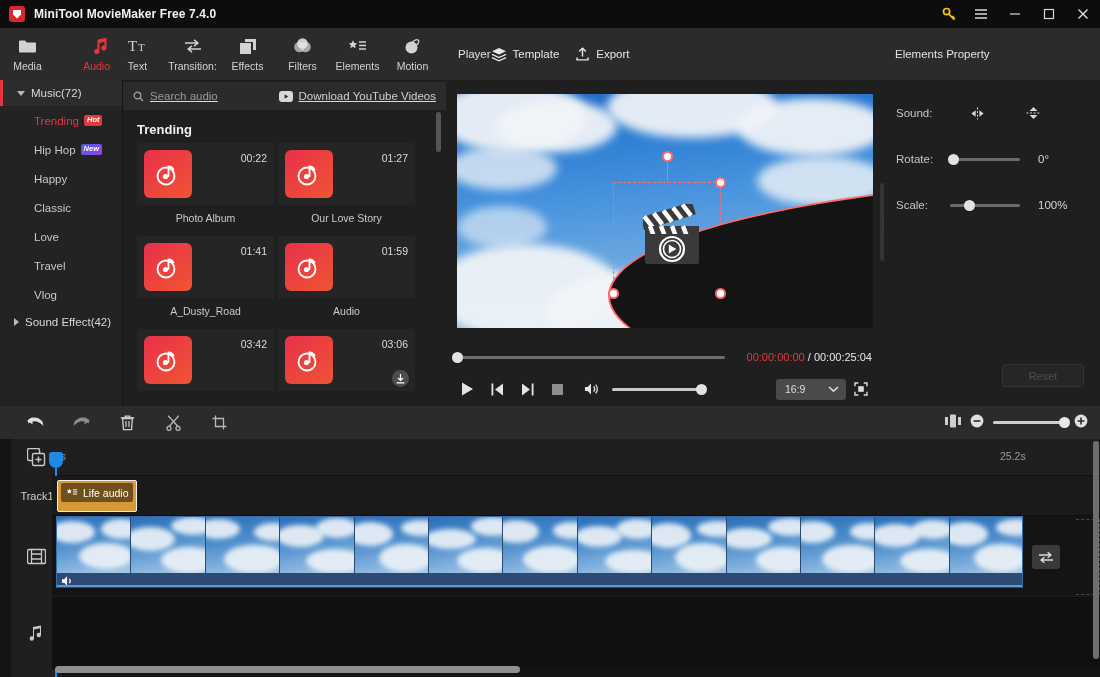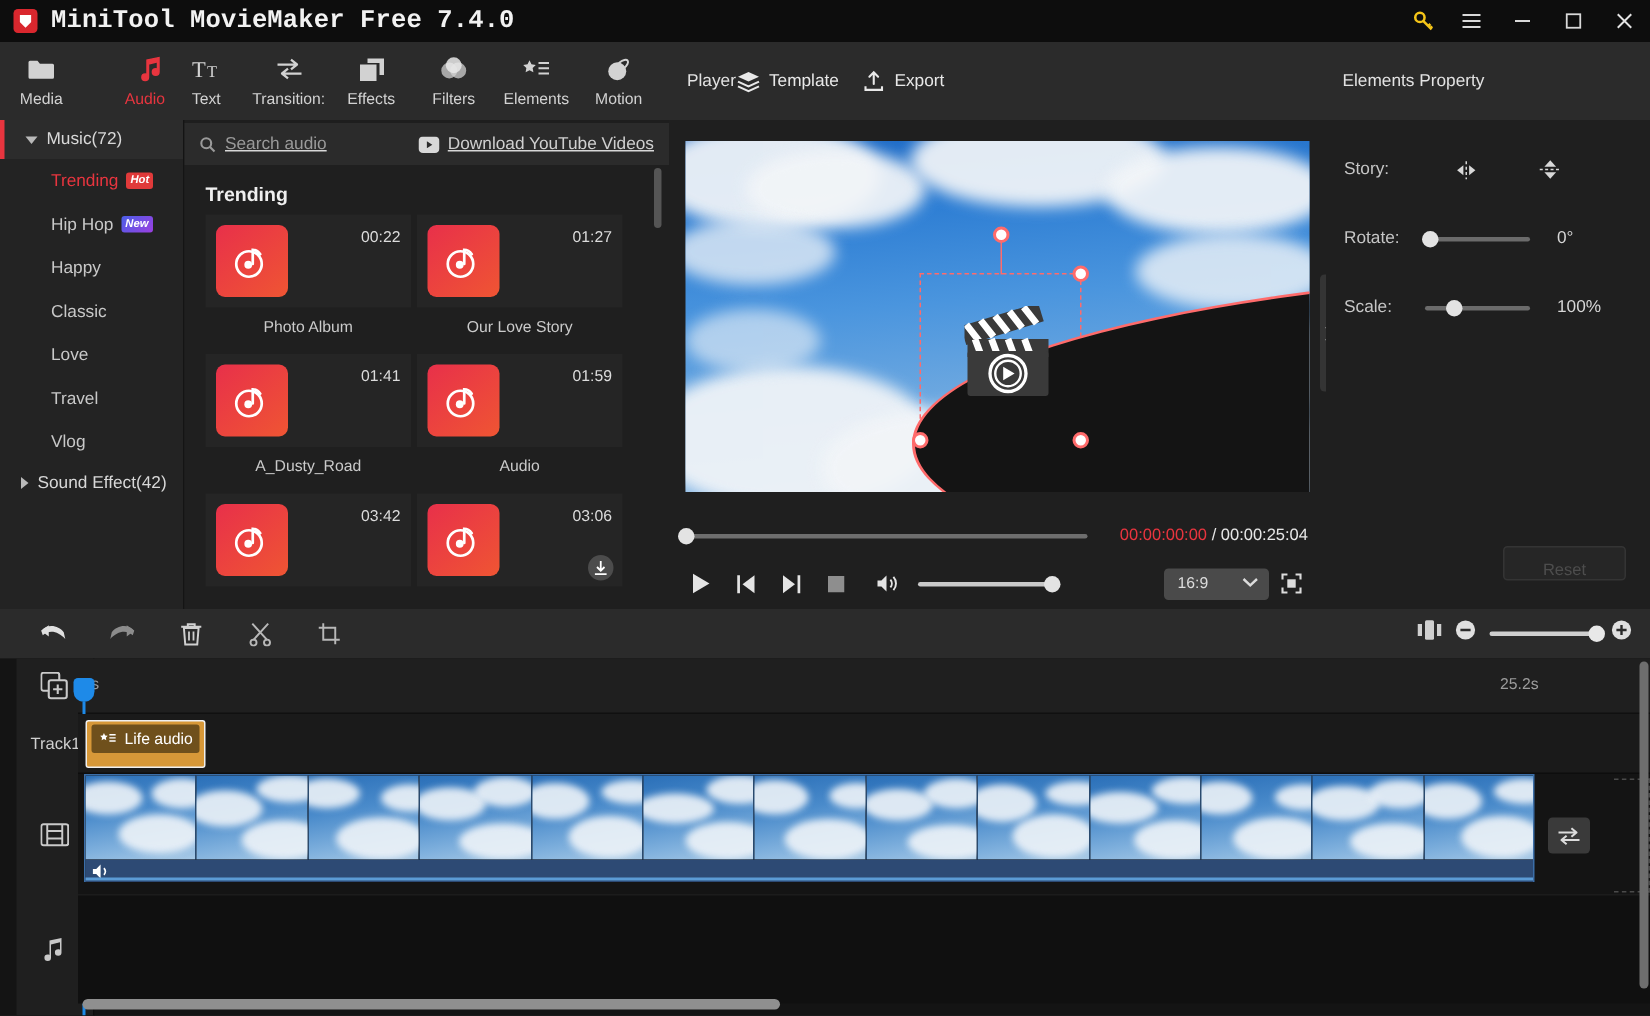--- a/index.html
+++ b/index.html
@@ -20,23 +20,22 @@
   .logo-box {
     width: 16px; height: 16px; margin-left: 9px; border-radius: 3px;
     background: #d9272e; position: relative; flex: none;
     display: flex; align-items: center; justify-content: center;
   }
   .logo-box::after {
     content: ""; width: 8px; height: 9px; background: #fff;
     clip-path: polygon(0 0,100% 0,100% 55%,50% 100%,0 55%);
   }
   .app-title {
-    margin-left: 9px; font-size: 17px; font-weight: bold; color: #f2f2f2;
+    margin-left: 9px; font-size: 12px; font-weight: bold; color: #f2f2f2;
     letter-spacing: .1px;
-    font-family: Liberation Mono, monospace;
   }
   .win-ctrls { margin-left: auto; display: flex; align-items: center; height: 28px; }
   .win-btn {
     width: 34px; height: 28px; display: flex; align-items: center; justify-content: center;
     color: #cfcfcf;
   }
   .win-btn.key { color: #f5c518; width: 30px; }
   .win-btn svg { display:block; }
 
   
@@ -177,21 +176,21 @@
   .props-head span { margin-left: 11px; }
   .prow { display: flex; align-items: center; height: 26px; margin-top: 20px; font-size: 11.5px; color: #c6c6c6; }
   .prow .lbl { width: 66px; padding-left: 12px; }
   .flip-btn { width: 30px; height: 24px; display: flex; align-items: center; justify-content: center; }
   .p-track { position: relative; width: 70px; height: 3px; background: #6b6b6b; border-radius: 2px; }
   .p-knob { position: absolute; top: -4px; width: 11px; height: 11px; border-radius: 50%; background: #e3e3e3; }
   .p-val { margin-left: 18px; color: #d6d6d6; }
   .reset-btn {
     position: absolute; left: 1002px; top: 364px; width: 82px; height: 23px;
     background: #262626; border: 1px solid #343434; border-radius: 3px;
-    display: flex; align-items: flex-end; justify-content: center;
+    display: flex; align-items: center; justify-content: center;
     font-size: 11px; color: #4d4d4d;
   }
 
   
   .tl-toolbar {
     position: absolute; top: 406px; left: 0; width: 1100px; height: 33px;
     background: #2b2b2b; display: flex; align-items: center;
   }
   .tb { width: 46px; height: 33px; display: flex; align-items: center; justify-content: center; color: #d0d0d0; }
   .tb:first-child { margin-left: 12px; }
@@ -625,21 +624,21 @@
         <path d="M1 1l4.5 4.5L1 10" fill="none" stroke="#cfcfcf" stroke-width="1.4"></path>
       </svg>
   </div>
 
   <div class="props">
     <div class="props-head">
       <span>Elements Property</span>
     </div>
 
     <div class="prow">
-      <div class="lbl">Story:</div>
+      <div class="lbl">Sound:</div>
       <div class="flip-btn" style="margin-left:12px">
         <svg width="17" height="13" viewBox="0 0 17 13">
             <path d="M8.5 0.5v12" stroke="#d8d8d8" stroke-width="1" stroke-dasharray="2 1.6"></path>
             <path d="M6.6 3.2v6.6L2.4 6.5z" fill="#d8d8d8"></path>
             <path d="M10.4 3.2v6.6l4.2-3.3z" fill="#d8d8d8"></path>
           </svg>
       </div>
       <div class="flip-btn" style="margin-left:26px">
         <svg width="15" height="16" viewBox="0 0 15 16">
             <path d="M0.5 8h14" stroke="#d8d8d8" stroke-width="1" stroke-dasharray="2 1.6"></path>

